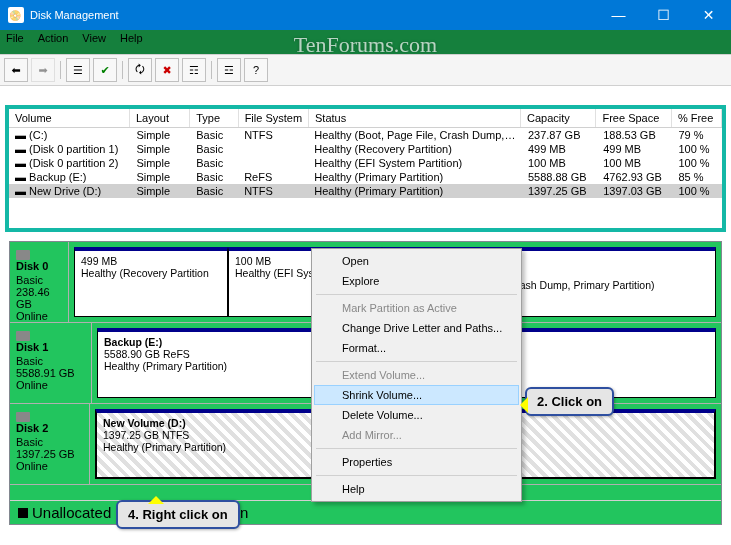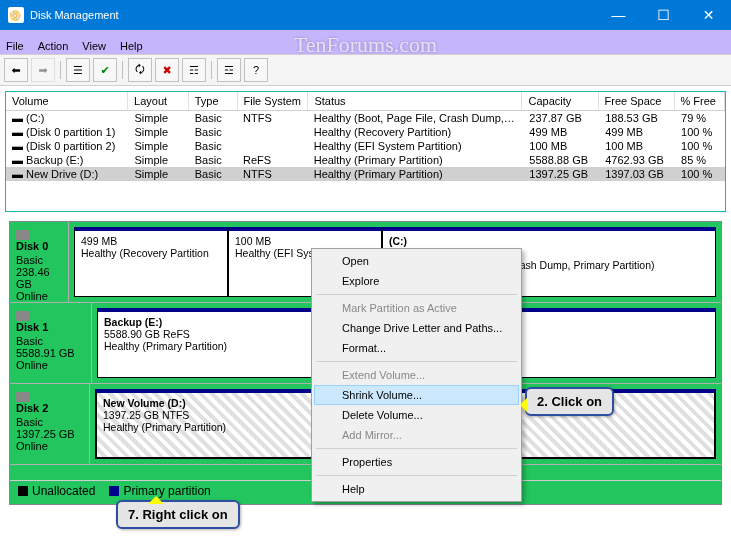--- a/index.html
+++ b/index.html
@@ -1,43 +1,43 @@
 <!DOCTYPE html>
 <html><head>
 <meta charset="utf-8">
 <style>
 html,body{margin:0;padding:0;font-family:"Segoe UI",Tahoma,sans-serif;font-size:11px;color:#000;background:#fff;width:731px;height:545px;overflow:hidden;position:relative}
 .titlebar{background:#0078d7;color:#fff;height:30px;display:flex;align-items:center;padding-left:8px}
 .titlebar .icon{width:16px;height:16px;background:#fff;border-radius:2px;margin-right:6px;display:inline-flex;align-items:center;justify-content:center;color:#0078d7;font-weight:bold;font-size:10px}
 .titlebar .title{flex:1}
 .win-btns{display:flex}
 .win-btn{width:45px;height:30px;display:flex;align-items:center;justify-content:center;color:#fff;font-size:14px}
-.menubar{height:20px;display:flex;align-items:flex-end;padding:2px 6px;border-bottom:1px solid #d0d0d0;background:#c4b5fd}
+.menubar{height:20px;display:flex;align-items:flex-start;padding:2px 6px;border-bottom:1px solid #d0d0d0;background:#15803d}
 .menubar span{margin-right:14px}
 .toolbar{height:26px;display:flex;align-items:center;padding:2px 4px;border-bottom:1px solid #d0d0d0;background:#f5f5f5;gap:3px}
 .tb-btn{width:22px;height:22px;border:1px solid #c0c0c0;background:#f8f8f8;display:flex;align-items:center;justify-content:center;font-size:11px}
 .tb-sep{width:1px;height:18px;background:#c0c0c0;margin:0 2px}
-.vol-list{border:1px solid #14b8a6;margin:5px 5px 0 5px}
+.vol-list{border:4px solid #14b8a6;margin:19px 5px 0 5px}
 .vol-head{display:flex;background:#fff;border-bottom:1px solid #d0d0d0}
 .vol-head div{padding:3px 6px;border-right:1px solid #e0e0e0;white-space:nowrap;overflow:hidden}
 .vol-rows{background:#fff}
 .vol-row{display:flex}
 .vol-row div{padding:1px 6px;white-space:nowrap;overflow:hidden;text-overflow:ellipsis}
 .c-vol{width:128px}.c-lay{width:56px}.c-typ{width:42px}.c-fs{width:68px}.c-stat{width:236px}.c-cap{width:74px}.c-free{width:74px}.c-pct{width:44px}
 .vol-row.sel{background:#d0d0d0}
 .disk-pane{border:1px solid #828790;margin:9px;height:282px;overflow:hidden;background:#22c55e;position:relative}
 .disk-row{display:flex;border-bottom:1px solid #b0b0b0;height:80px}
 .disk-info{width:95px;border-right:1px solid #b0b0b0;padding:6px;font-size:11px}
 .disk-info b{display:block;margin-bottom:2px}
 .disk-info .dicon{display:inline-block;width:14px;height:10px;background:#888;border-radius:1px;margin-right:3px;vertical-align:middle}
 .parts{flex:1;display:flex;padding:5px;gap:0;position:relative}
 .part{border:1px solid #000;border-top:4px solid #00008b;padding:4px 6px;font-size:10.5px;overflow:hidden;background:#fff}
 .part b{display:block}
 .part.sel{background:repeating-linear-gradient(45deg,#fff,#fff 4px,#e0e0e0 4px,#e0e0e0 8px);border:2px solid #000;border-top:4px solid #00008b}
-.legend{display:flex;align-items:center;gap:4px;padding:3px 8px;border-top:1px solid #d0d0d0;font-size:12px}
+.legend{display:flex;align-items:center;gap:4px;padding:3px 8px;border-top:1px solid #d0d0d0;font-size:15px}
 .leg-box{width:10px;height:10px}
 .context-menu{position:absolute;background:#f0f0f0;border:1px solid #a0a0a0;box-shadow:3px 3px 4px rgba(0,0,0,.25);width:205px;z-index:50;padding:2px}
 .cm-item{padding:4px 20px 4px 28px;white-space:nowrap}
 .cm-item.disabled{color:#888}
 .cm-item.hl{background:#cce8ff;border:1px solid #99d1ff;padding:3px 19px 3px 27px}
 .cm-sep{height:1px;background:#d0d0d0;margin:3px 2px}
 .callout{position:absolute;background:#e5e5e5;border:2px solid #2e4fa0;border-radius:6px;padding:5px 10px;font-weight:bold;font-size:13px;z-index:60;box-shadow:1px 1px 3px rgba(0,0,0,.3)}
 .callout.c1::before{content:"";position:absolute;top:-14px;left:30px;border:8px solid transparent;border-bottom-color:#ffff00}
 .callout.c2::before{content:"";position:absolute;left:-15px;top:8px;border:8px solid transparent;border-right-color:#ffff00}
 .watermark{position:absolute;top:32px;left:0;right:0;text-align:center;color:rgba(255,255,255,.7);font-size:22px;font-family:Georgia,serif;pointer-events:none;z-index:5;text-shadow:0 0 3px rgba(0,0,0,.3)}
@@ -189,14 +189,14 @@
   <div class="cm-item disabled">Extend Volume...</div>
   <div class="cm-item hl">Shrink Volume...</div>
   <div class="cm-item">Delete Volume...</div>
   <div class="cm-item disabled">Add Mirror...</div>
   <div class="cm-sep"></div>
   <div class="cm-item">Properties</div>
   <div class="cm-sep"></div>
   <div class="cm-item">Help</div>
 </div>
 
-<div class="callout c1" style="left:116px;top:500px">7. Right click on</div>
+<div class="callout c1" style="left:116px;top:500px">4. Right click on</div>
 <div class="callout c2" style="left:525px;top:387px">2. Click on</div>
 
 </body></html>

